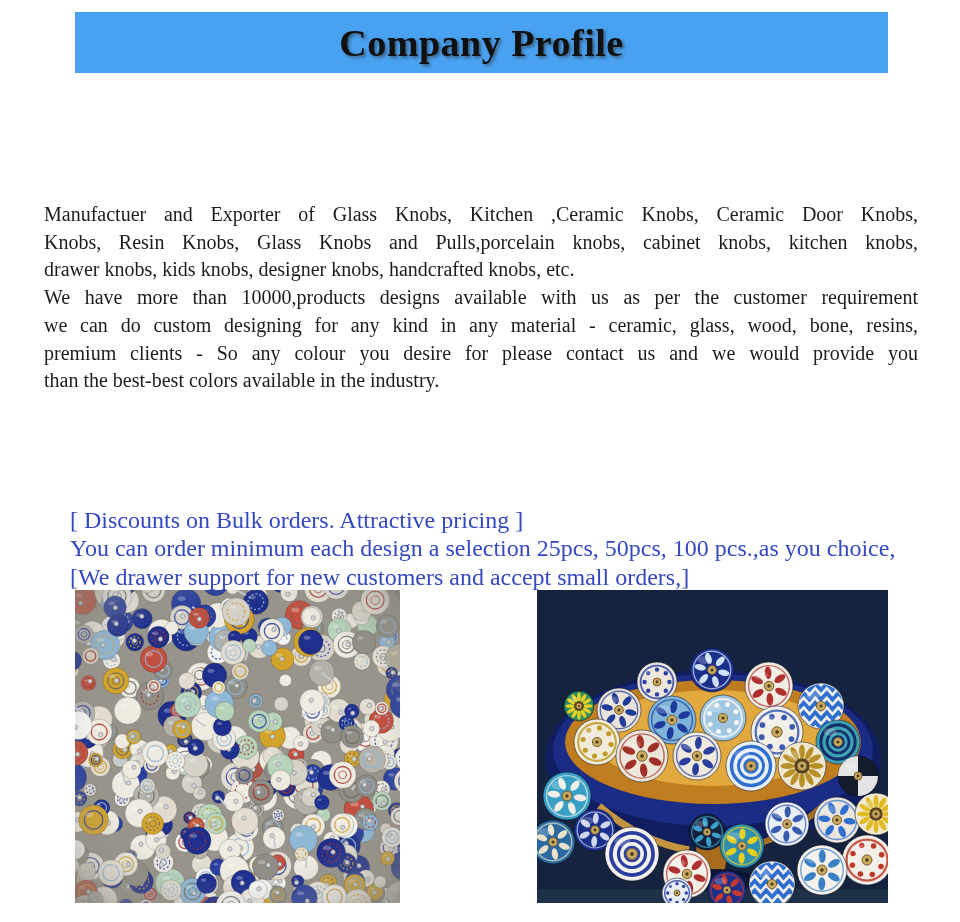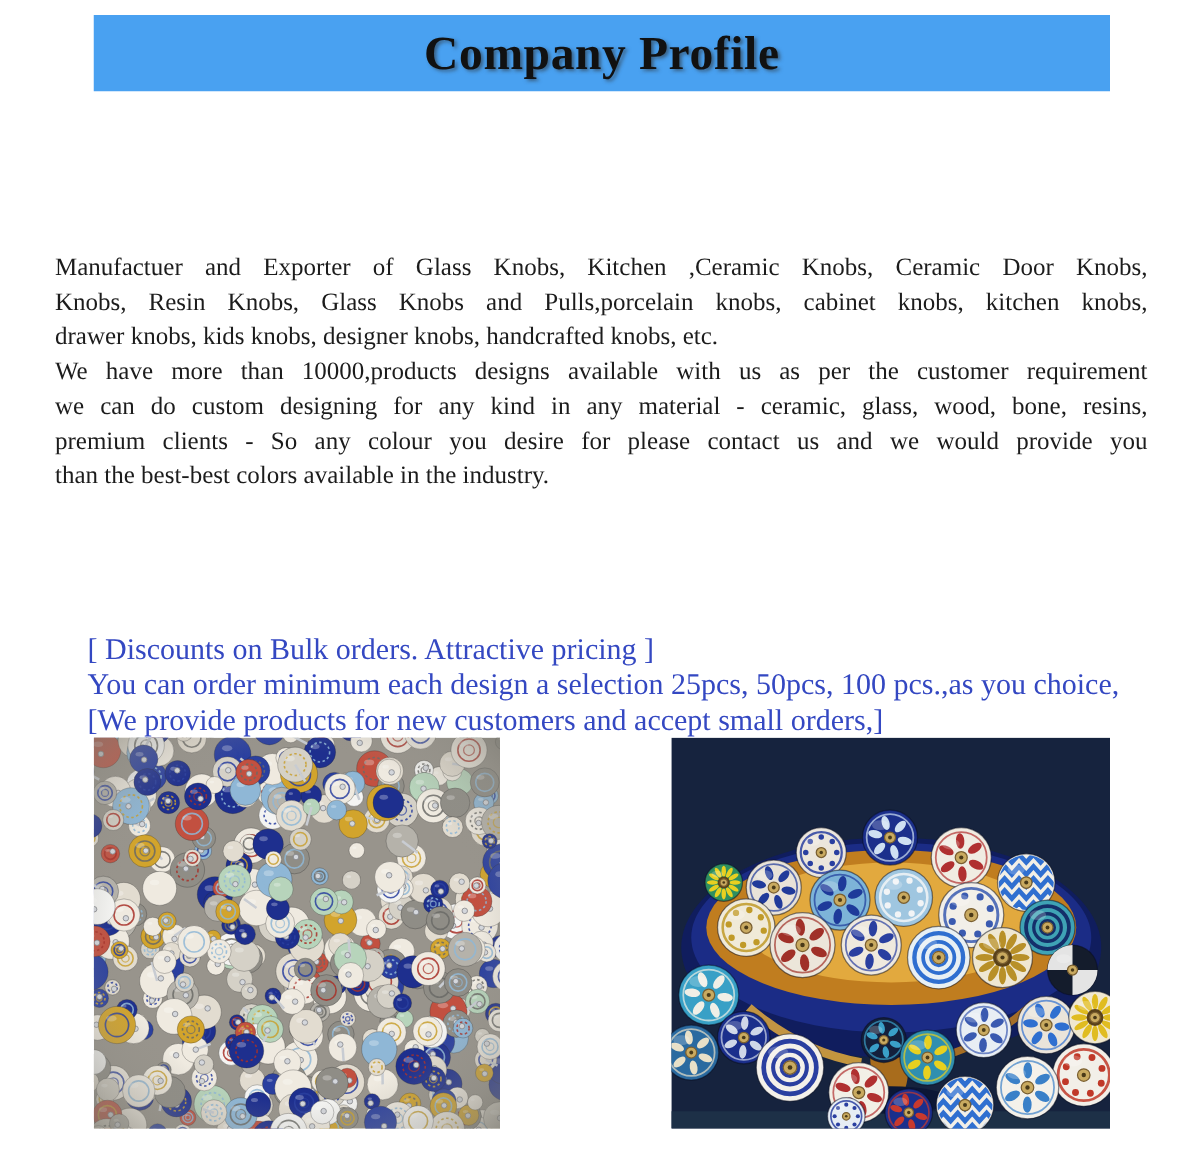--- a/index.html
+++ b/index.html
@@ -36,21 +36,21 @@
     <div class="pline">drawer knobs, kids knobs, designer knobs, handcrafted knobs, etc.</div>
     <div class="jline">We have more than 10000,products designs available with us as per the customer  requirement</div>
     <div class="jline">we can do custom designing for any kind in any material - ceramic, glass, wood, bone, resins,</div>
     <div class="jline">premium clients - So any colour you desire for please contact us and we would provide you</div>
     <div class="pline">than the best-best colors available in the industry.</div>
   </div>
 
   <div class="offer" style="color: rgb(52, 72, 194);">
     <div class="oline">[ Discounts on Bulk orders. Attractive pricing ]</div>
     <div class="oline">You can order minimum each design a selection 25pcs, 50pcs, 100 pcs.,as you choice,</div>
-    <div class="oline">[We provide products for new customers and accept small orders,]</div>
+    <div class="oline">[We drawer support for new customers and accept small orders,]</div>
   </div>
 
   <div class="fig fig-left">
     <svg id="svg-left" width="325" height="313" viewBox="0 0 325 313" xmlns="http://www.w3.org/2000/svg">
         <rect x="0" y="0" width="325" height="313" fill="#98948c"></rect>
         <g transform="translate(166.5,166.4)">
           <circle r="11.5" fill="#2a3f9f" stroke="rgba(40,40,40,0.28)" stroke-width="0.8"></circle>
           <ellipse cx="-3.441920123132877" cy="-4.015573476988356" rx="3.2124587815906858" ry="1.8356907323375344" fill="#ffffff" opacity="0.28"></ellipse>
           <circle cx="0.2" cy="0.6" r="2.2" fill="#d4d7dc" stroke="#7d7f84" stroke-width="0.6"></circle>
         </g>

